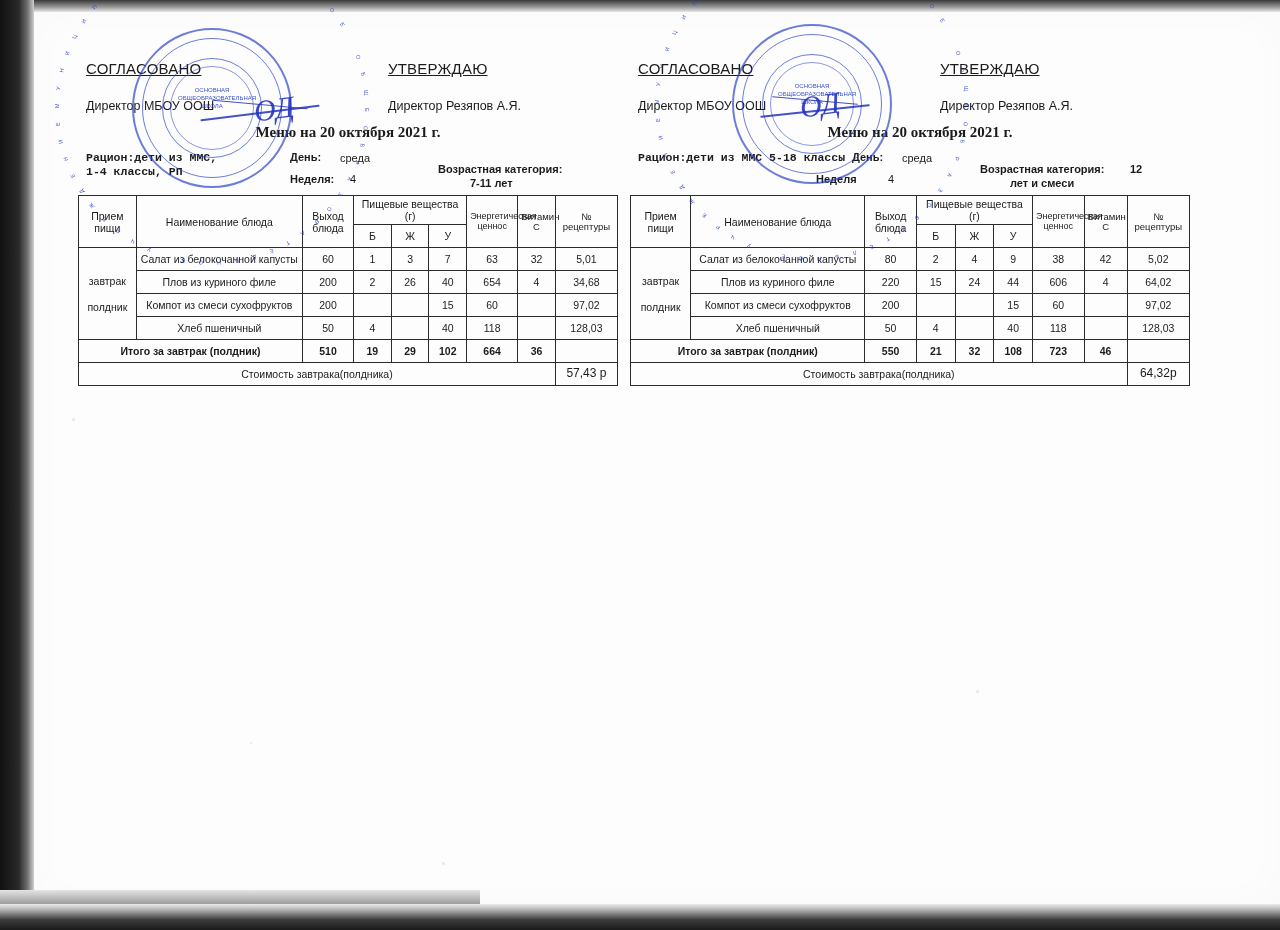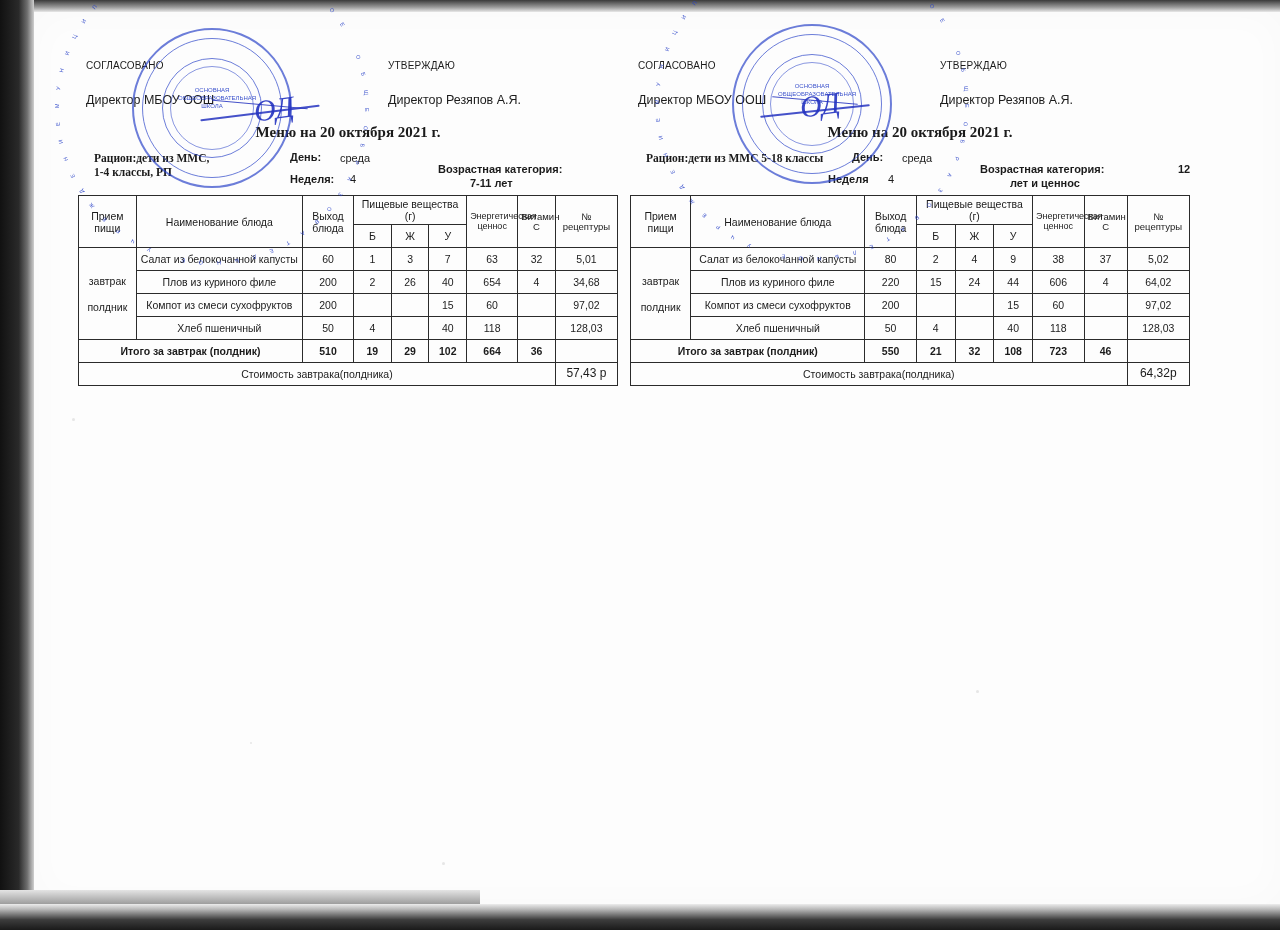--- a/index.html
+++ b/index.html
@@ -77,23 +77,24 @@
   }
   .approval-col {
     position: absolute;
     top: 0;
   }
   .approval-col.left  { left: 8px; }
   #menu-left  .approval-col.right { left: 310px; }
   #menu-right .approval-col.right { left: 310px; }
 
   .approval-title {
-    font-size: 10px;
+    font-size: 15px;
     letter-spacing: .2px;
     white-space: nowrap;
+    text-decoration: underline;
   }
   .approval-sub {
     font-size: 12.5px;
     margin-top: 22px;
     white-space: nowrap;
   }
 
   .doc-title {
     text-align: center;
     font-weight: bold;
@@ -104,23 +105,23 @@
   #menu-right .doc-title { margin-left: 20px; }
 
   .meta {
     position: relative;
     height: 44px;
     margin-top: 10px;
     font-size: 11px;
   }
   .meta .ration {
     position: absolute;
-    left: 16px; top: 0;
-    font-weight: bold;
-    font-family: Liberation Serif, serif;
+    left: 8px; top: 0;
+    font-weight: bold;
+    font-family: Liberation Mono, monospace;
     font-size: 11.5px;
     line-height: 1.25;
     white-space: pre-line;
   }
   .meta .day-label {
     position: absolute;
     left: 212px; top: 0;
     font-weight: bold;
     text-align: right;
   }
@@ -148,21 +149,21 @@
     position: absolute;
     top: 26px;
     font-weight: bold;
     text-align: center;
     white-space: nowrap;
   }
   #menu-left .meta .agecat-value { left: 392px; }
   #menu-right .meta .agecat-value { left: 380px; }
   .meta .agecat-num {
     position: absolute;
-    left: 548px; top: 12px;
+    left: 500px; top: 12px;
     font-weight: bold;
   }
 
   table.menu-table {
     border-collapse: collapse;
     width: 100%;
     font-size: 10.5px;
     table-layout: fixed;
   }
   table.menu-table td, table.menu-table th {
@@ -415,24 +416,24 @@
       <div class="approval-sub">Директор Резяпов А.Я.</div>
     </div>
   </div>
 
   <div class="doc-title">Меню на 20 октября 2021 г.</div>
 
   <div class="meta">
     <div class="ration">Рацион:дети из ММС 5-18 классы</div>
     <div class="day-label" style="left:222px">День:</div>
     <div class="day-value" style="left:272px">среда</div>
-    <div class="week-label" style="left:198px">Неделя</div>
+    <div class="week-label" style="left:186px">Неделя</div>
     <div class="week-value" style="left:258px">4</div>
     <div class="agecat-label" style="left:350px">Возрастная категория:</div>
-    <div class="agecat-value">лет и ценнос</div>
+    <div class="agecat-value">лет и смеси</div>
     <div class="agecat-num">12</div>
   </div>
 
   <table class="menu-table">
     <colgroup>
       <col style="width:56px">
         <col style="width:162px">
         <col style="width:48px">
       <col style="width:36px">
         <col style="width:36px">
@@ -462,21 +463,21 @@
         <td rowspan="4" class="meal-cell">
           <div>завтрак</div>
           <div style="margin-top:14px">полдник</div>
         </td>
         <td class="dish-name">Салат из белокочанной капусты</td>
         <td>80</td>
         <td>2</td>
         <td>4</td>
         <td>9</td>
         <td>38</td>
-        <td>37</td>
+        <td>42</td>
         <td>5,02</td>
       </tr>
       <tr>
         <td class="dish-name">Плов из куриного филе</td>
         <td>220</td>
         <td>15</td>
         <td>24</td>
         <td>44</td>
         <td>606</td>
         <td>4</td>

